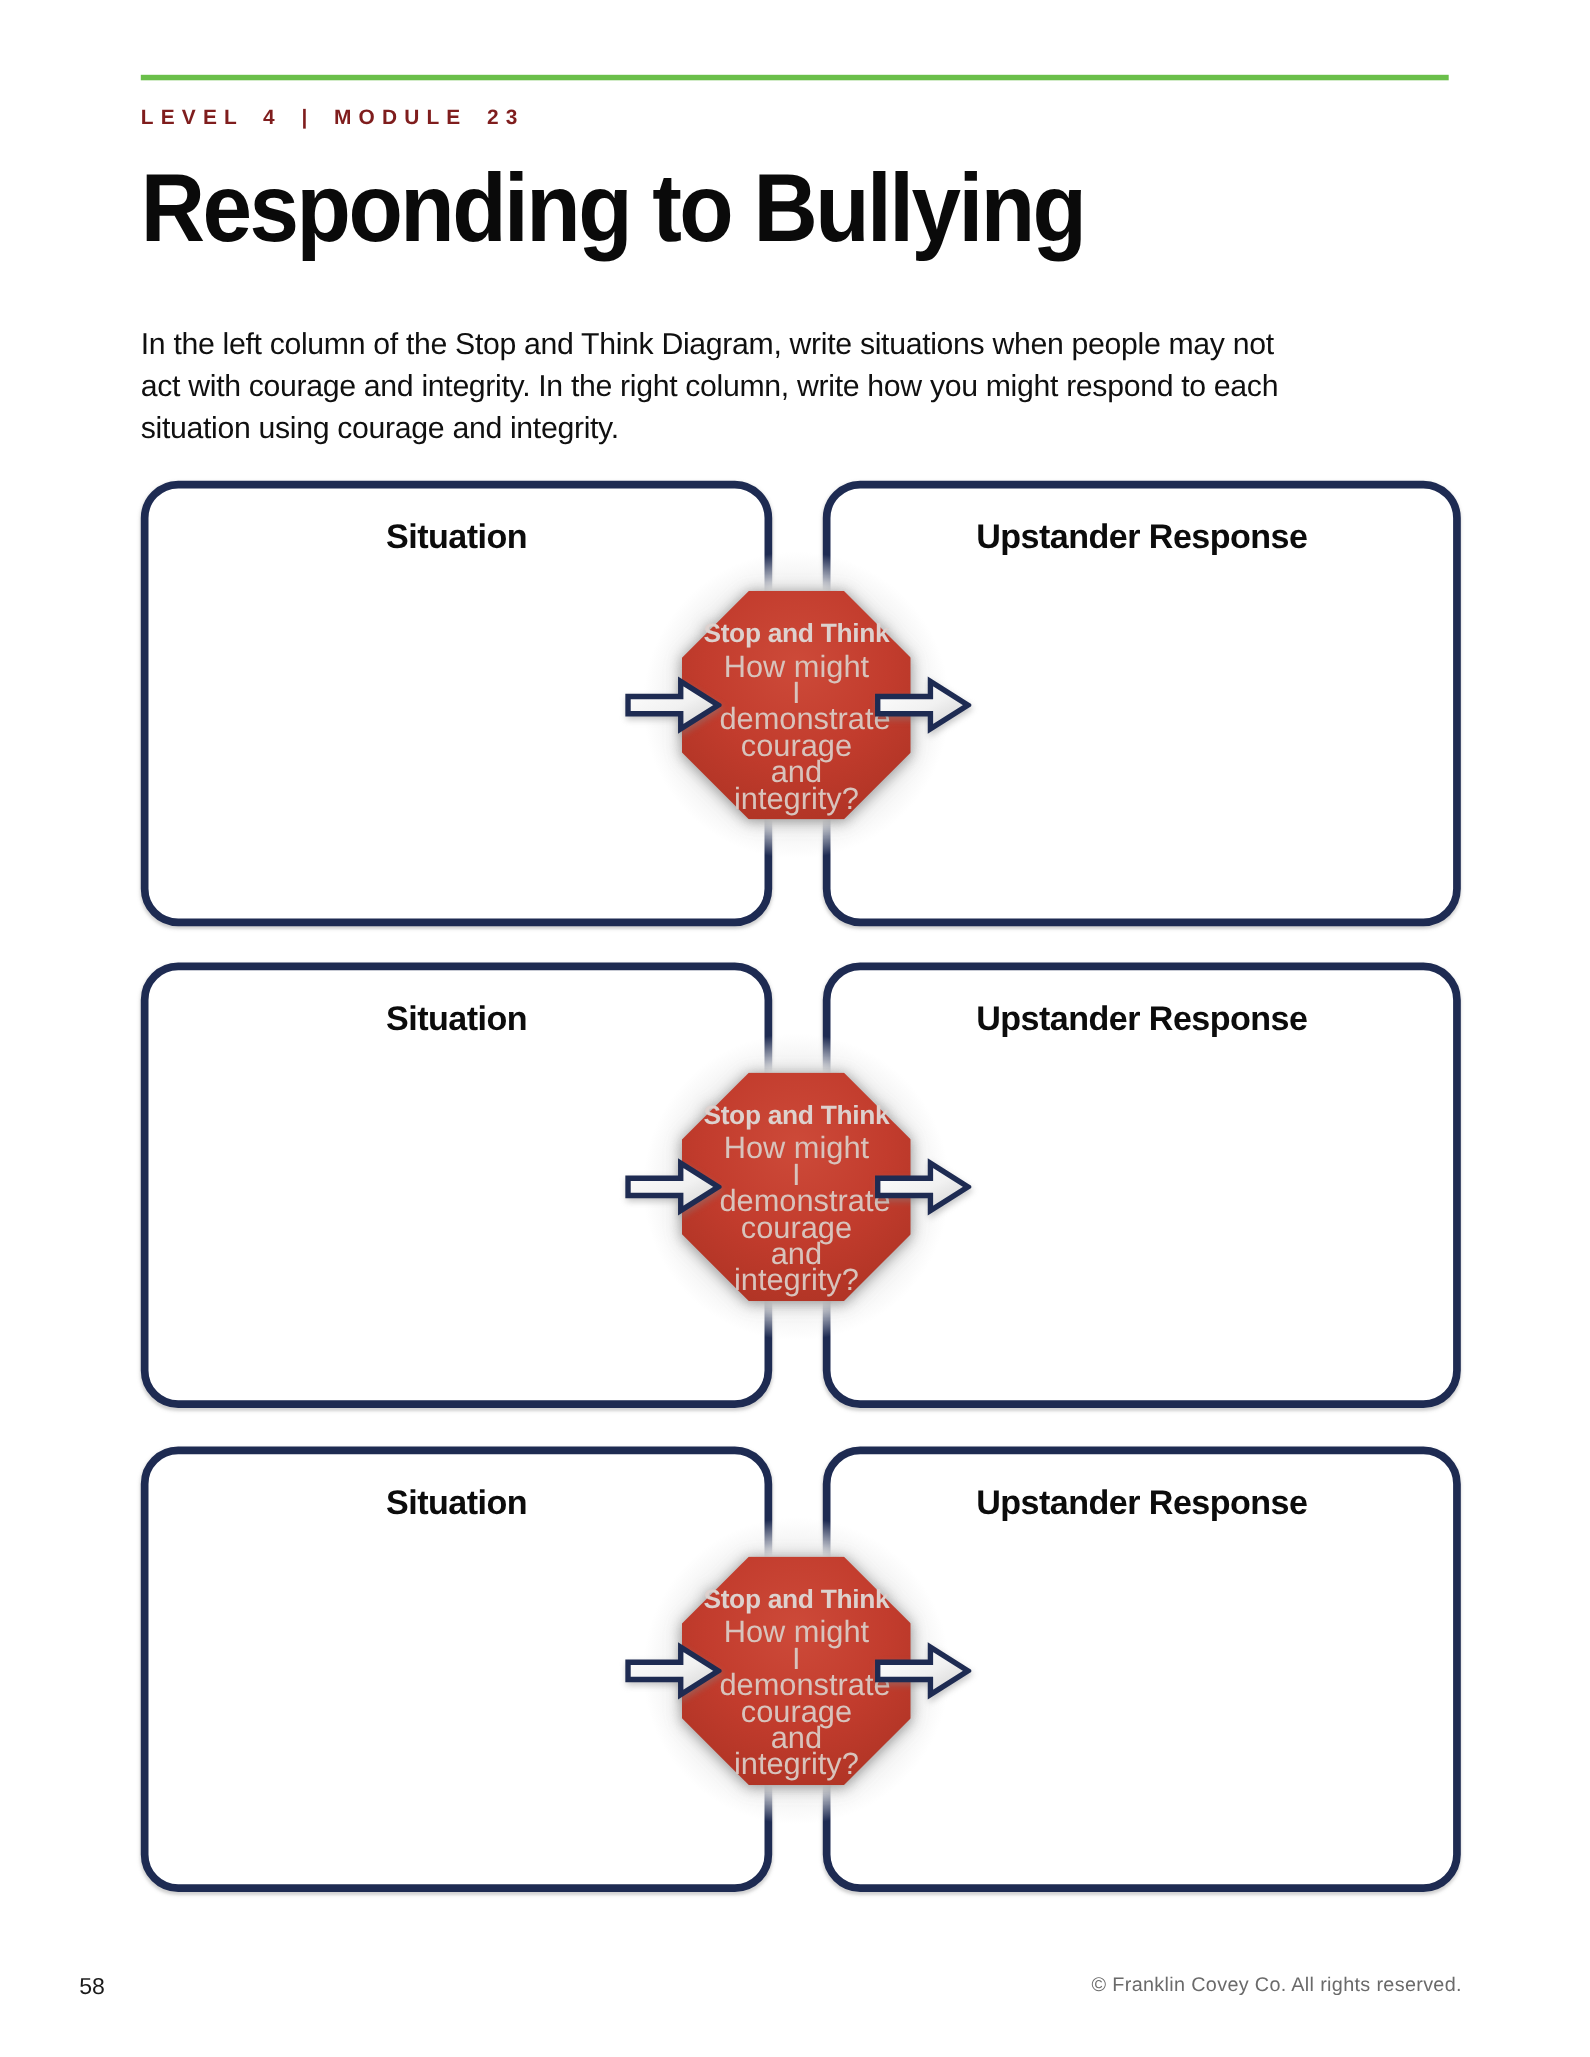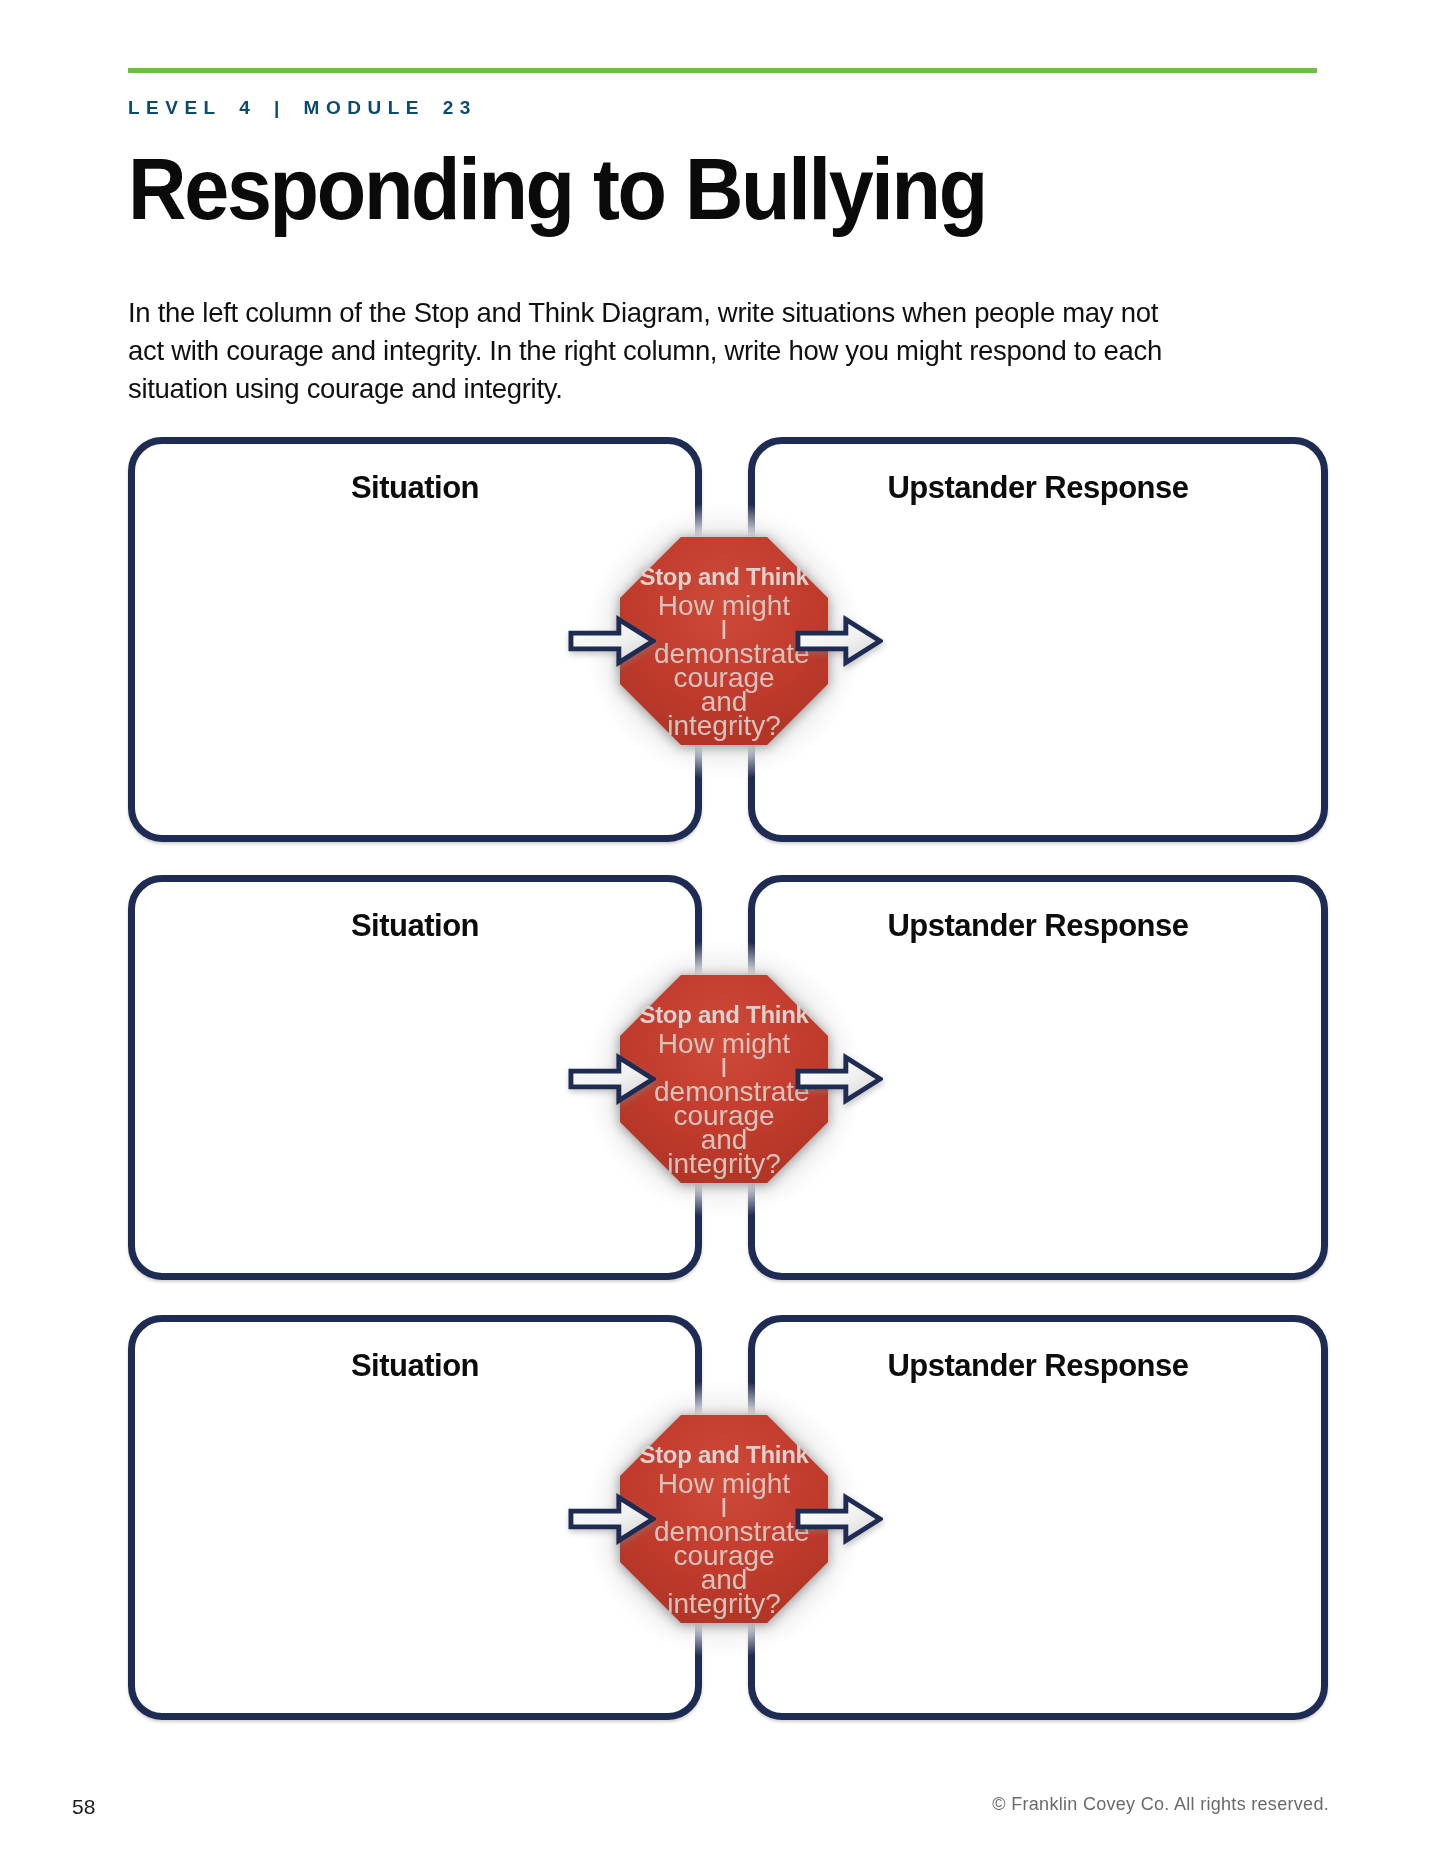--- a/index.html
+++ b/index.html
@@ -2,21 +2,21 @@
 <html><head>
 <meta charset="utf-8">
 <style>
   html,body{margin:0;padding:0;background:#ffffff;}
   .page{
     position:relative;width:1445px;height:1870px;background:#ffffff;
     font-family:"Liberation Sans", sans-serif;overflow:hidden;
   }
   .green-rule{position:absolute;left:128px;top:68px;width:1189px;height:5px;background:#6abf4a;}
   .kicker{
-    position:absolute;left:128px;top:97px;font-size:19px;font-weight:700;color:#0c4a6e;
+    position:absolute;left:128px;top:97px;font-size:19px;font-weight:700;color:#7f1d1d;
     letter-spacing:6.5px;word-spacing:6px;
   }
   .title{
     position:absolute;left:128px;top:138px;margin:0;font-size:88px;font-weight:700;color:#0a0a0a;
     letter-spacing:-2.5px;white-space:nowrap;transform:scaleX(.92);transform-origin:left top;line-height:1.15;
   }
   .instructions{
     position:absolute;left:128px;top:294px;font-size:27.5px;line-height:38px;color:#101010;letter-spacing:-.3px;
   }
   .row{position:absolute;left:0;width:1445px;height:405px;}

